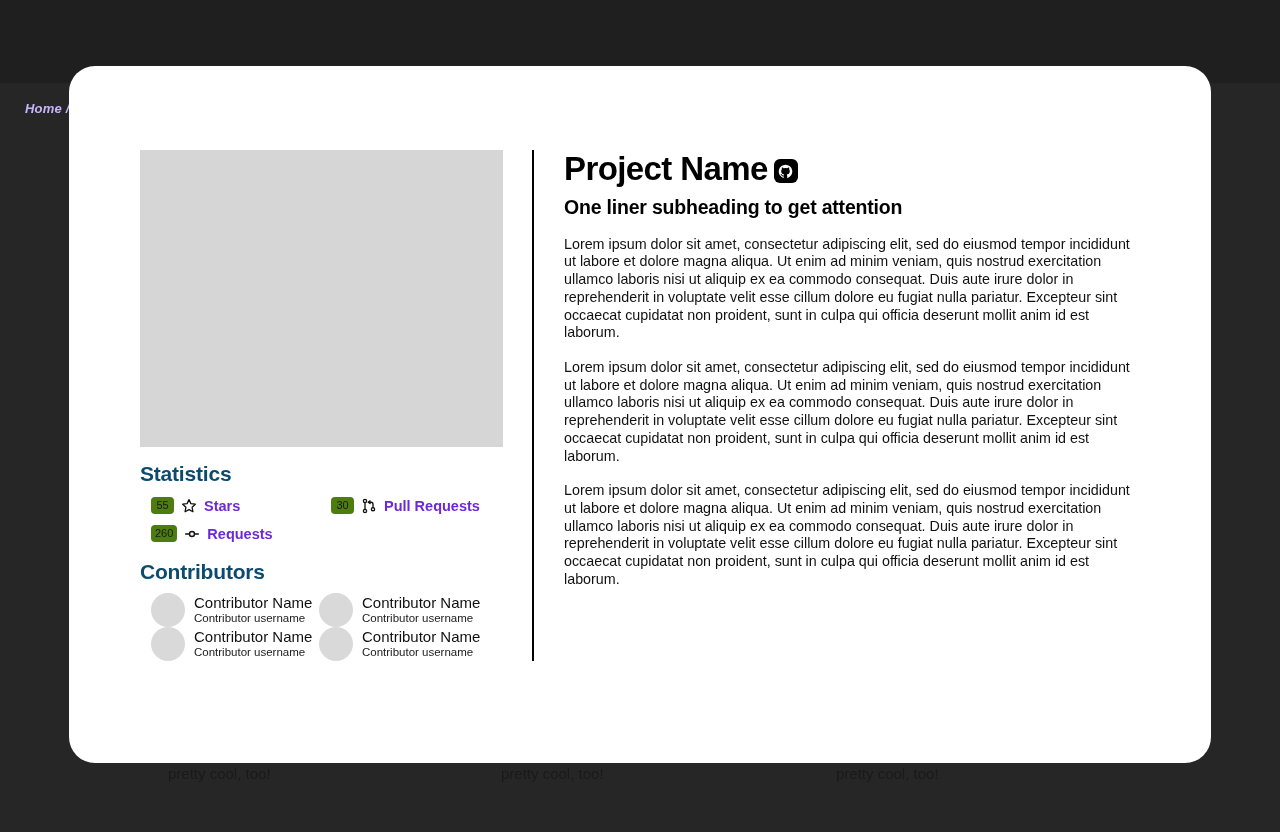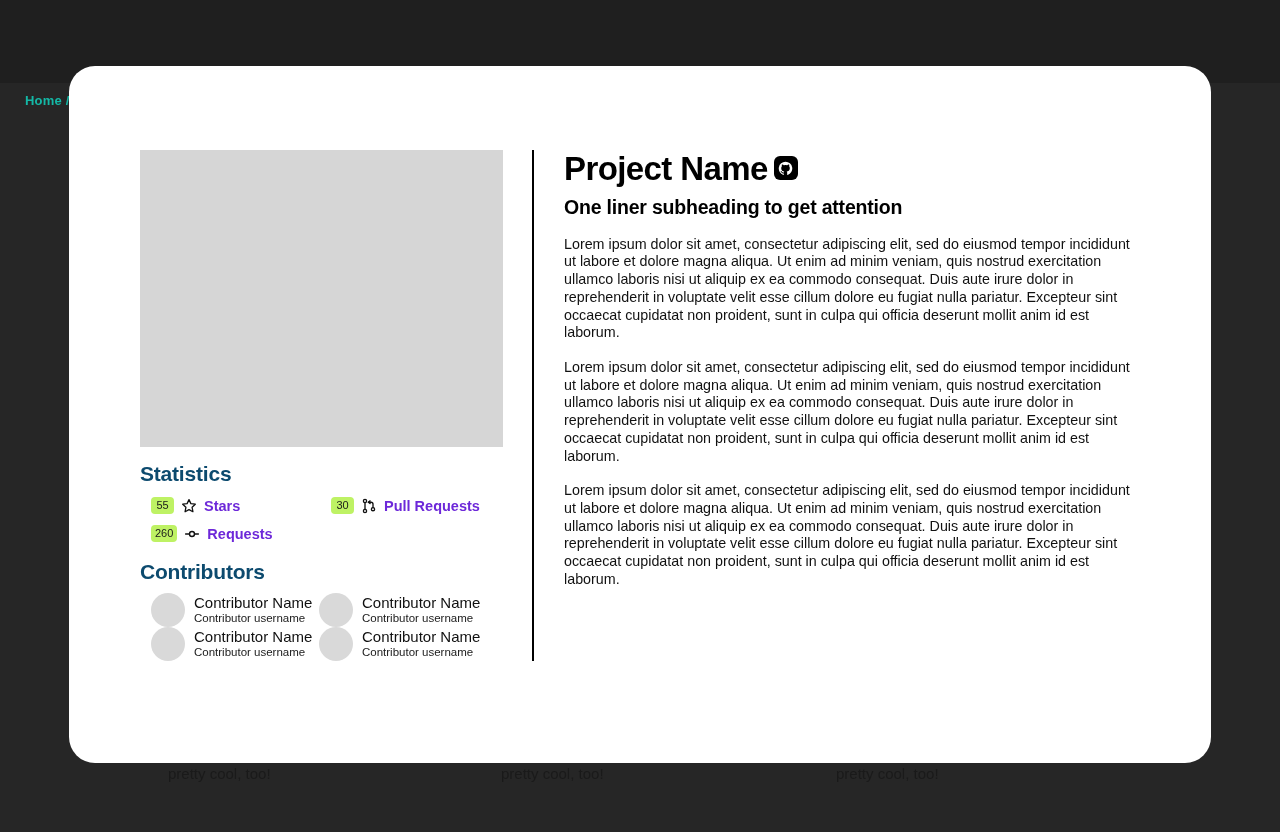--- a/index.html
+++ b/index.html
@@ -28,26 +28,27 @@
     left: 0;
     top: 83px;
     width: 1280px;
     height: 749px;
     background: #262626;
   }
 
   #breadcrumb {
     position: absolute;
     left: 25px;
-    top: 93px;
+    top: 101px;
     font-size: 13px;
     font-weight: bold;
-    color: #14b8a6;
+    color: #c4b5fd;
     letter-spacing: .2px;
     white-space: nowrap;
+    font-style: italic;
   }
 
   .bg-card-note {
     position: absolute;
     top: 765px;
     font-size: 15px;
     color: #1a1a1a;
     white-space: nowrap;
   }
   .bg-card-note.n1 { left: 168px; }
@@ -105,21 +106,21 @@
   }
 
   .stat {
     display: flex;
     align-items: center;
     gap: 7px;
     height: 23px;
   }
 
   .stat-badge {
-    background: #bef264;
+    background: #4d7c0f;
     border-radius: 4px;
     font-size: 11px;
     color: #1a1a1a;
     min-width: 23px;
     height: 17px;
     line-height: 17px;
     text-align: center;
     padding: 0 4px;
   }
 
@@ -183,20 +184,21 @@
 
   
   #right-col {
     flex: 1 1 auto;
     width: 576px;
     padding-top: 2px;
   }
 
   #title-row {
     display: flex;
+    align-items: center;
     gap: 6px;
   }
 
   #project-title {
     font-size: 33px;
     font-weight: bold;
     color: #000;
     letter-spacing: -.6px;
     line-height: 1.05;
   }

